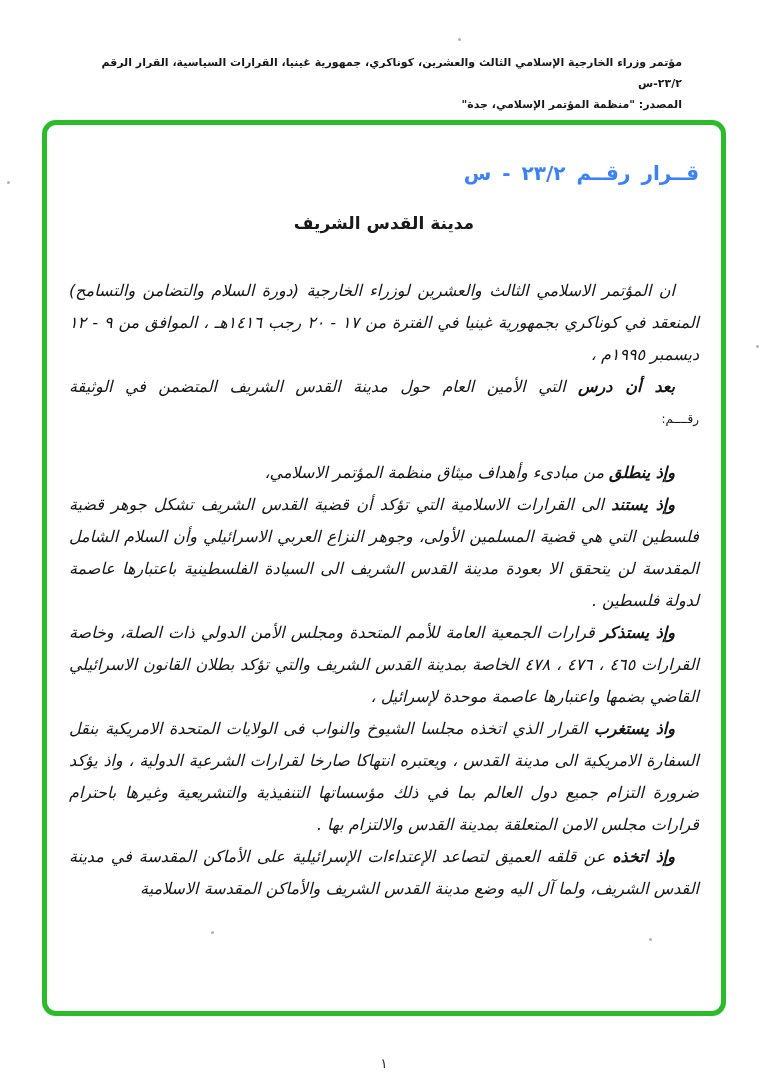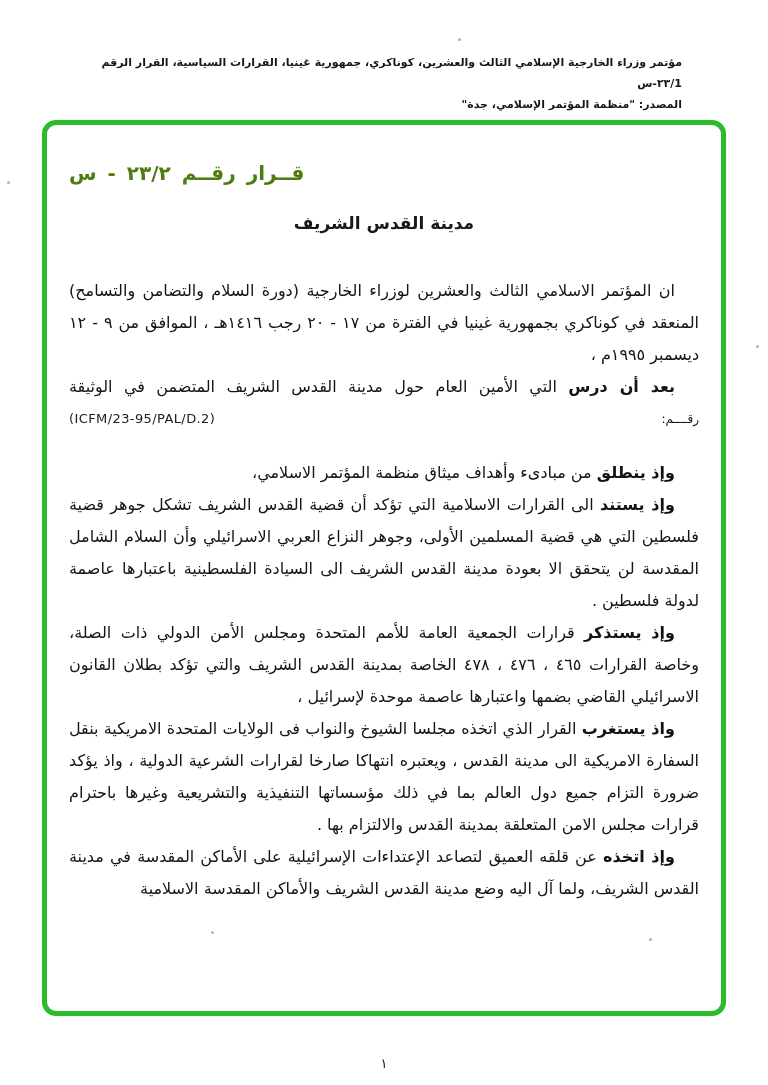--- a/index.html
+++ b/index.html
@@ -31,24 +31,24 @@
     position: absolute;
     top: 120px; left: 42px;
     width: 684px; height: 896px;
     border: 5px solid #2abc2a;
     border-radius: 14px;
     padding: 36px 22px 18px 22px;
     direction: rtl;
   }
 
   .doc-title {
-    text-align: left;
+    text-align: right;
     font-weight: bold;
     font-size: 20px;
-    color: #4d7c0f;
+    color: #3b82f6;
     word-spacing: 4px;
   }
   .doc-subject-label {
     text-align: center;
     font-weight: bold;
     font-size: 15px;
     margin-top: 20px;
   }
   .doc-subject {
     text-align: center;
@@ -57,21 +57,21 @@
     margin-top: 28px;
   }
 
   .doc-body {
     margin-top: 42px;
     font-size: 16px;
     line-height: 32px;
     text-align: justify;
     color: #141414;
   }
-  .para { text-indent: 24px; margin: 0; }
+  .para { text-indent: 24px; margin: 0; font-style: italic; }
   .para b { font-weight: bold; }
   .para.justify-last { text-align-last: justify; }
   .para.gap-top { margin-top: 22px; }
 
   .ref-line {
     display: flex;
     justify-content: space-between;
     align-items: baseline;
     line-height: 32px;
   }
@@ -99,38 +99,37 @@
     background: #8d9296;
     opacity: 0.7;
   }
 </style>
 </head>
 <body>
 
 <div class="page">
 
   <div class="doc-header">
-    <div>مؤتمر وزراء الخارجية الإسلامي الثالث والعشرين، كوناكري، جمهورية غينيا، القرارات السياسية، القرار الرقم ٢٣/1-س</div>
+    <div>مؤتمر وزراء الخارجية الإسلامي الثالث والعشرين، كوناكري، جمهورية غينيا، القرارات السياسية، القرار الرقم ٢٣/٢-س</div>
     <div>المصدر: "منظمة المؤتمر الإسلامي، جدة"</div>
   </div>
 
   <div class="green-box">
 
     <div class="doc-title">قــرار رقــم ٢٣/٢ - س</div>
     <div class="doc-subject">مدينة القدس الشريف</div>
 
     <div class="doc-body">
 
       <p class="para"><b></b><span>ان المؤتمر الاسلامي الثالث والعشرين لوزراء الخارجية (دورة السلام والتضامن والتسامح) المنعقد في كوناكري بجمهورية غينيا في الفترة من ١٧ - ٢٠ رجب ١٤١٦هـ ، الموافق من ٩ - ١٢ ديسمبر ١٩٩٥م ،</span></p>
 
       <p class="para justify-last"><b>بعد أن درس</b><span> التي الأمين العام حول مدينة القدس الشريف المتضمن في الوثيقة</span></p>
 
       <div class="ref-line">
         <span class="ref-label">رقــــم:</span>
-        <span class="ref-code">(ICFM/23-95/PAL/D.2)</span>
       </div>
 
       <p class="para gap-top"><b>وإذ ينطلق</b><span> من مبادىء وأهداف ميثاق منظمة المؤتمر الاسلامي،</span></p>
 
       <p class="para"><b>وإذ يستند</b><span> الى القرارات الاسلامية التي تؤكد أن قضية القدس الشريف تشكل جوهر قضية فلسطين التي هي قضية المسلمين الأولى، وجوهر النزاع العربي الاسرائيلي وأن السلام الشامل المقدسة لن يتحقق الا بعودة مدينة القدس الشريف الى السيادة الفلسطينية باعتبارها عاصمة لدولة فلسطين .</span></p>
 
       <p class="para"><b>وإذ يستذكر</b><span> قرارات الجمعية العامة للأمم المتحدة ومجلس الأمن الدولي ذات الصلة، وخاصة القرارات ٤٦٥ ، ٤٧٦ ، ٤٧٨ الخاصة بمدينة القدس الشريف والتي تؤكد بطلان القانون الاسرائيلي القاضي بضمها واعتبارها عاصمة موحدة لإسرائيل ،</span></p>
 
       <p class="para"><b>واذ يستغرب</b><span> القرار الذي اتخذه مجلسا الشيوخ والنواب فى الولايات المتحدة الامريكية بنقل السفارة الامريكية الى مدينة القدس ، ويعتبره انتهاكا صارخا لقرارات الشرعية الدولية ، واذ يؤكد ضرورة التزام جميع دول العالم بما في ذلك مؤسساتها التنفيذية والتشريعية وغيرها باحترام قرارات مجلس الامن المتعلقة بمدينة القدس والالتزام بها .</span></p>
 

